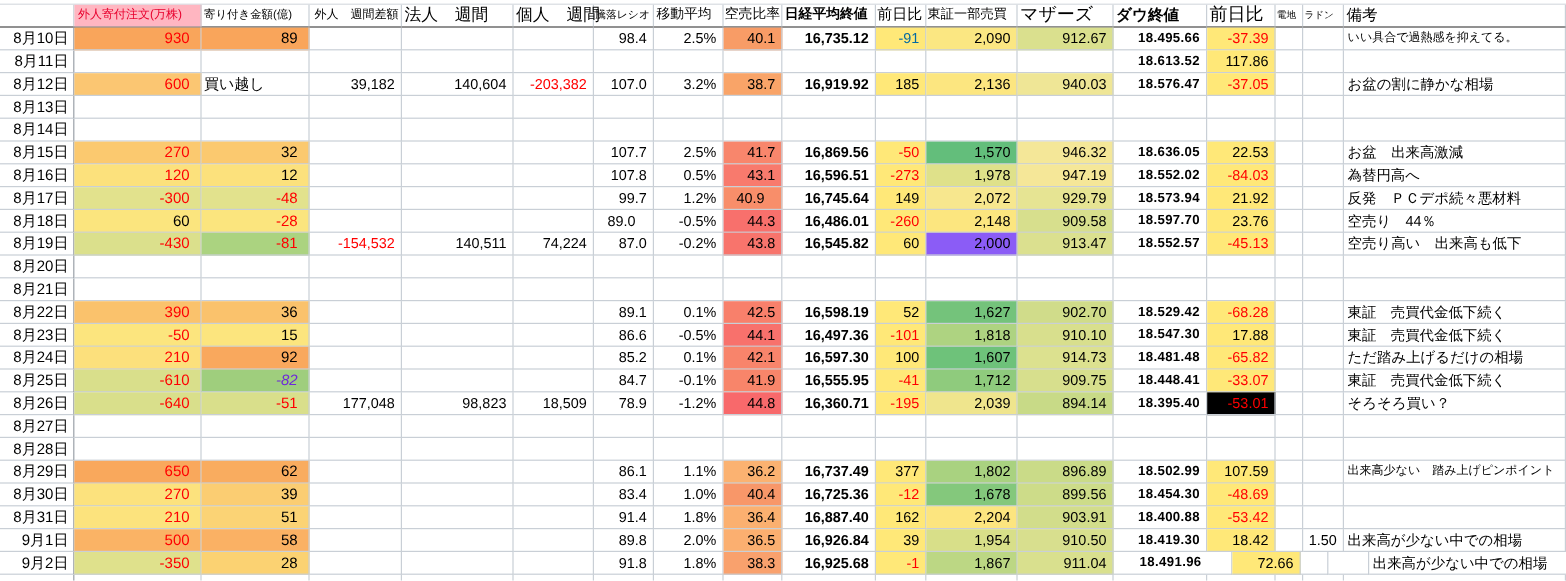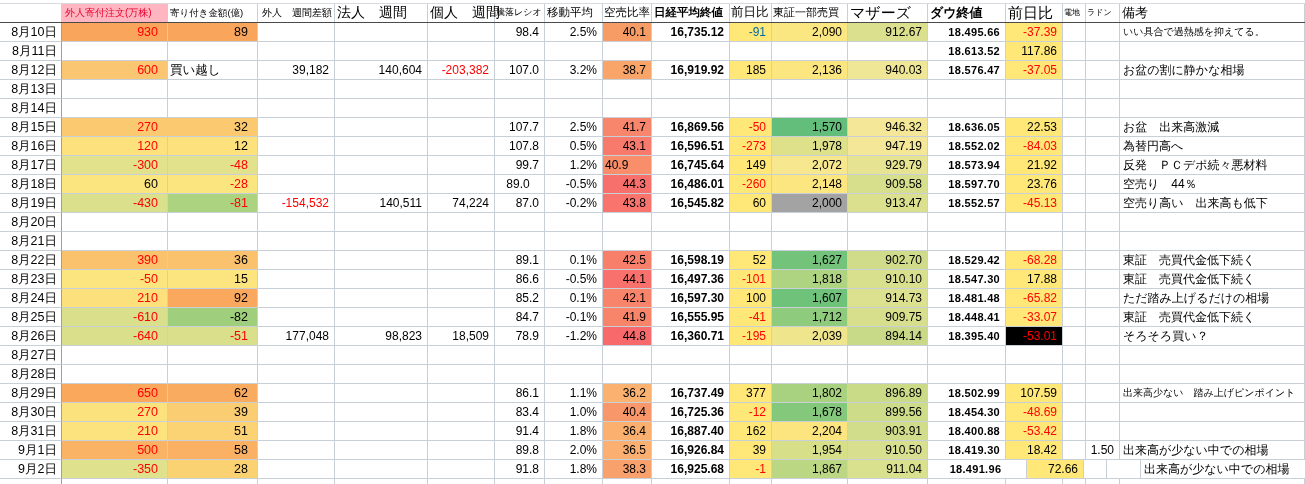--- a/index.html
+++ b/index.html
@@ -222,21 +222,21 @@
     </div>
     <div class="row">
       <div class="cell c-date" style="width: 62px; text-align: right;">8月17日</div>
       <div class="cell c-order" style="width: 106px; text-align: right; background: rgb(226, 226, 141); color: rgb(255, 0, 0);">-300</div>
       <div class="cell c-amount" style="width: 90px; text-align: right; background: rgb(226, 226, 141); color: rgb(255, 0, 0);">-48</div>
       <div class="cell c-foreign" style="width: 77px; text-align: right;"></div>
       <div class="cell c-corp" style="width: 93px; text-align: right;"></div>
       <div class="cell c-indiv" style="width: 67px; text-align: right;"></div>
       <div class="cell c-ratio" style="width: 50px; text-align: right;">99.7</div>
       <div class="cell c-ma" style="width: 58px; text-align: right;">1.2%</div>
-      <div class="cell c-short" style="width: 49px; text-align: left; background: rgb(248, 142, 106);">40.9</div>
+      <div class="cell c-short" style="width: 49px; text-align: center; background: rgb(248, 142, 106);">40.9</div>
       <div class="cell c-nikkei" style="width: 78px; text-align: right;">16,745.64</div>
       <div class="cell c-chg" style="width: 42px; text-align: right; background: rgb(255, 232, 120);">149</div>
       <div class="cell c-tse" style="width: 76px; text-align: right; background: rgb(247, 231, 142);">2,072</div>
       <div class="cell c-mothers" style="width: 80px; text-align: right; background: rgb(230, 228, 147);">929.79</div>
       <div class="cell c-dow" style="width: 78px; text-align: right;">18.573.94</div>
       <div class="cell c-dowchg" style="width: 57px; text-align: right; background: rgb(255, 232, 120);">21.92</div>
       <div class="cell c-denchi" style="width: 23px; text-align: left;"></div>
       <div class="cell c-radon" style="width: 34px; text-align: right;"></div>
       <div class="cell c-note" style="width: 185px; text-align: left;">反発　ＰＣデポ続々悪材料</div>
     </div>
@@ -265,21 +265,21 @@
       <div class="cell c-order" style="width: 106px; text-align: right; background: rgb(219, 224, 140); color: rgb(255, 0, 0);">-430</div>
       <div class="cell c-amount" style="width: 90px; text-align: right; background: rgb(171, 211, 128); color: rgb(255, 0, 0);">-81</div>
       <div class="cell c-foreign" style="width: 77px; text-align: right; color: rgb(255, 0, 0);">-154,532</div>
       <div class="cell c-corp" style="width: 93px; text-align: right;">140,511</div>
       <div class="cell c-indiv" style="width: 67px; text-align: right;">74,224</div>
       <div class="cell c-ratio" style="width: 50px; text-align: right;">87.0</div>
       <div class="cell c-ma" style="width: 58px; text-align: right;">-0.2%</div>
       <div class="cell c-short" style="width: 49px; text-align: right; background: rgb(248, 116, 108);">43.8</div>
       <div class="cell c-nikkei" style="width: 78px; text-align: right;">16,545.82</div>
       <div class="cell c-chg" style="width: 42px; text-align: right; background: rgb(255, 232, 120);">60</div>
-      <div class="cell c-tse" style="width: 76px; text-align: right; background: #a3a3a3;">2,000</div>
+      <div class="cell c-tse" style="width: 76px; text-align: right; background: #8b5cf6;">2,000</div>
       <div class="cell c-mothers" style="width: 80px; text-align: right; background: rgb(219, 224, 143);">913.47</div>
       <div class="cell c-dow" style="width: 78px; text-align: right;">18.552.57</div>
       <div class="cell c-dowchg" style="width: 57px; text-align: right; background: rgb(255, 232, 120); color: rgb(255, 0, 0);">-45.13</div>
       <div class="cell c-denchi" style="width: 23px; text-align: left;"></div>
       <div class="cell c-radon" style="width: 34px; text-align: right;"></div>
       <div class="cell c-note" style="width: 185px; text-align: left;">空売り高い　出来高も低下</div>
     </div>
     <div class="row">
       <div class="cell c-date" style="width: 62px; text-align: right;">8月20日</div>
       <div class="cell c-order" style="width: 106px; text-align: right;"></div>
@@ -376,21 +376,21 @@
       <div class="cell c-mothers" style="width: 80px; text-align: right; background: rgb(220, 225, 143);">914.73</div>
       <div class="cell c-dow" style="width: 78px; text-align: right;">18.481.48</div>
       <div class="cell c-dowchg" style="width: 57px; text-align: right; background: rgb(255, 232, 120); color: rgb(255, 0, 0);">-65.82</div>
       <div class="cell c-denchi" style="width: 23px; text-align: left;"></div>
       <div class="cell c-radon" style="width: 34px; text-align: right;"></div>
       <div class="cell c-note" style="width: 185px; text-align: left;">ただ踏み上げるだけの相場</div>
     </div>
     <div class="row">
       <div class="cell c-date" style="width: 62px; text-align: right;">8月25日</div>
       <div class="cell c-order" style="width: 106px; text-align: right; background: rgb(217, 223, 139); color: rgb(255, 0, 0);">-610</div>
-      <div class="cell c-amount" style="width: 90px; text-align: right; background: rgb(159, 206, 125); color: #000000;">-82</div>
+      <div class="cell c-amount" style="width: 90px; text-align: right; background: rgb(159, 206, 125); color: #6d28d9; font-style: italic;">-82</div>
       <div class="cell c-foreign" style="width: 77px; text-align: right;"></div>
       <div class="cell c-corp" style="width: 93px; text-align: right;"></div>
       <div class="cell c-indiv" style="width: 67px; text-align: right;"></div>
       <div class="cell c-ratio" style="width: 50px; text-align: right;">84.7</div>
       <div class="cell c-ma" style="width: 58px; text-align: right;">-0.1%</div>
       <div class="cell c-short" style="width: 49px; text-align: right; background: rgb(248, 133, 106);">41.9</div>
       <div class="cell c-nikkei" style="width: 78px; text-align: right;">16,555.95</div>
       <div class="cell c-chg" style="width: 42px; text-align: right; background: rgb(255, 232, 120); color: rgb(255, 0, 0);">-41</div>
       <div class="cell c-tse" style="width: 76px; text-align: right; background: rgb(143, 203, 125);">1,712</div>
       <div class="cell c-mothers" style="width: 80px; text-align: right; background: rgb(215, 223, 141);">909.75</div>

